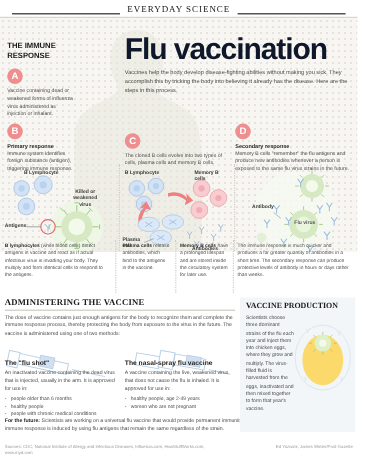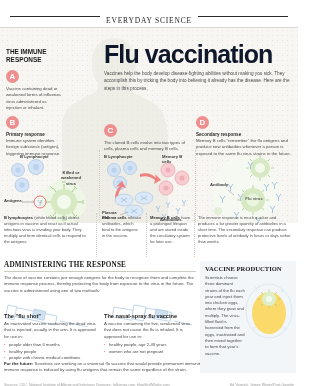--- a/index.html
+++ b/index.html
@@ -8,22 +8,22 @@
     background: #ffffff;
     font-family: "Liberation Sans", sans-serif;
     color: #3b3b3b;
     overflow: hidden;
     position: relative;
   }
   .page { width: 298px; height: 386px; position: relative; background:#fff; }
 
   
   .kicker-row {
-    display: flex; align-items: flex-start; justify-content: center;
-    gap: 6px; padding: 3px 10px 2px 10px; margin-top: 13px;
+    display: flex; align-items: flex-end; justify-content: center;
+    gap: 6px; padding: 3px 10px 2px 10px;
   }
   .kicker-rule { height: 1px; background: #2b2b2b; flex: 1 1 auto; }
   .kicker-text {
     font-family: "Liberation Serif", serif;
     font-size: 7.5px; letter-spacing: 0.8px; color: #1d1d1d;
     white-space: nowrap; font-weight: 400;
   }
 
   
   .top {
@@ -297,21 +297,21 @@
       <span>The immune response is much quicker and produces a far greater quantity of antibodies in a short time. The secondary response can produce protective levels of antibody in hours or days rather than weeks.</span>
     </div>
     <div class="vdiv" style="left:96px; top:0; height:44px;"></div>
     <div class="vdiv" style="left:146px;top:0; height:44px;"></div>
     <div class="vdiv" style="left:194px;top:0; height:44px;"></div>
   </div>
 
   <div class="bottom">
 
     <div style="position:absolute;left:4px;top:0;width:192px;">
-      <div class="sec-h">ADMINISTERING THE RESPONSE</div>
+      <div class="sec-h">ADMINISTERING THE VACCINE</div>
       <div class="hrule"></div>
       <div class="body-t">The dose of vaccine contains just enough antigens for the body to recognize them and complete the immune response process, thereby protecting the body from exposure to the virus in the future. The vaccine is administered using one of two methods:</div>
     </div>
 
     <svg style="position:absolute;left:4px;top:40px;" width="92" height="26" viewBox="0 0 92 26">
       <g stroke="#b9cfe4" stroke-width="0.8" fill="#fff">
         <rect x="10" y="6" width="44" height="9" transform="rotate(12 10 6)"></rect>
         <rect x="4" y="4" width="9" height="13" transform="rotate(12 4 4)"></rect>
         <rect x="30" y="8" width="12" height="9" fill="#cfe0f0" transform="rotate(12 30 8)"></rect>
       </g>

